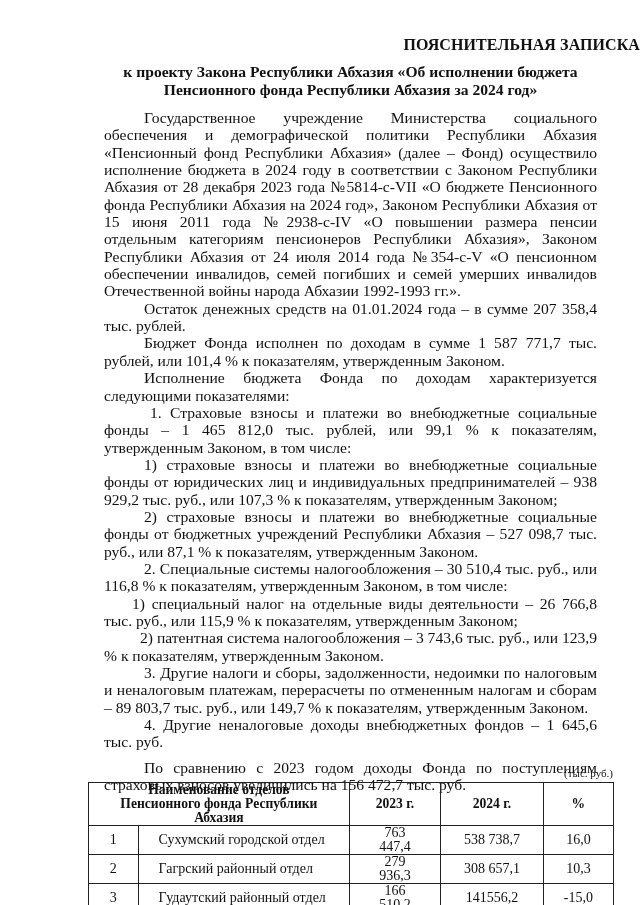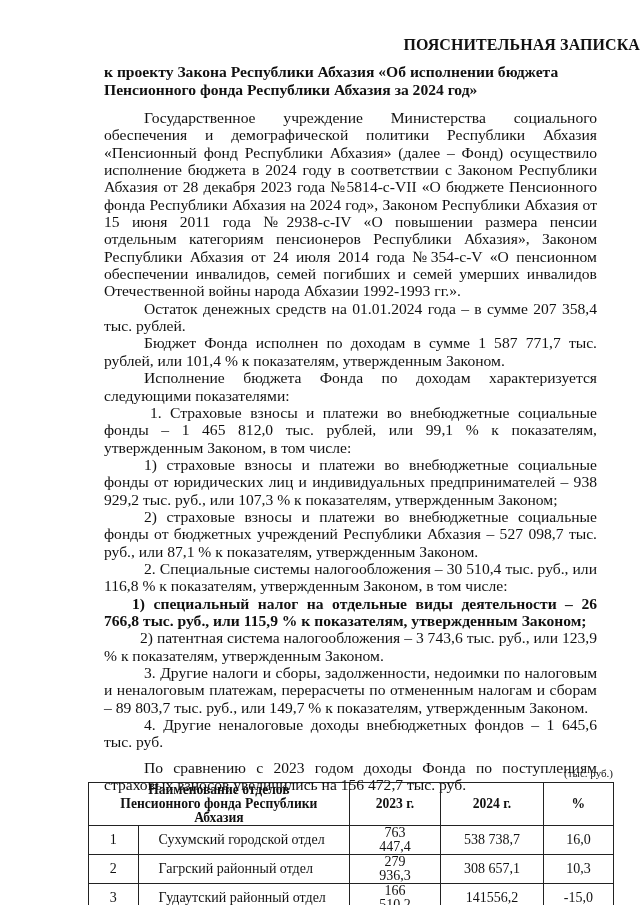--- a/index.html
+++ b/index.html
@@ -6,31 +6,31 @@
   body {
     width: 640px; height: 905px; background: #ffffff; position: relative; overflow: hidden;
     font-family: "Liberation Serif", "DejaVu Serif", serif; color: #111;
   }
   .page { position: absolute; left: 0; top: 0; width: 640px; height: 905px; }
   .title {
     position: absolute; left: 0; width: 640px; top: 36px; text-align: right;
     font-weight: bold; font-size: 16px; letter-spacing: 0.1px;
   }
   .subtitle {
-    position: absolute; left: 104px; width: 493px; top: 63px; 
+    position: absolute; left: 104px; width: 493px; top: 63px; text-align: center;
     font-weight: bold; font-size: 15.6px; line-height: 18px;
   }
   .body {
     position: absolute; left: 104px; width: 493px; top: 109px;
     font-size: 15.6px; line-height: 17.35px; text-align: justify;
   }
   .body p { margin: 0; }
   .ind { text-indent: 40px; }
   .ind2 { text-indent: 46px; }
-  .ind3 { text-indent: 28px; font-weight: bold; }
+  .ind3 { text-indent: 28px; }
   .ind4 { text-indent: 36px; font-family: Liberation Serif, serif; }
   .gap { margin-top: 8px !important; }
   .units {
     position: absolute; top: 767px; left: 540px; width: 73px; text-align: right;
     font-size: 11px;
   }
   table.t {
     position: absolute; left: 88px; top: 782px; width: 526px;
     border-collapse: collapse; font-size: 14px; line-height: 14px;
   }

